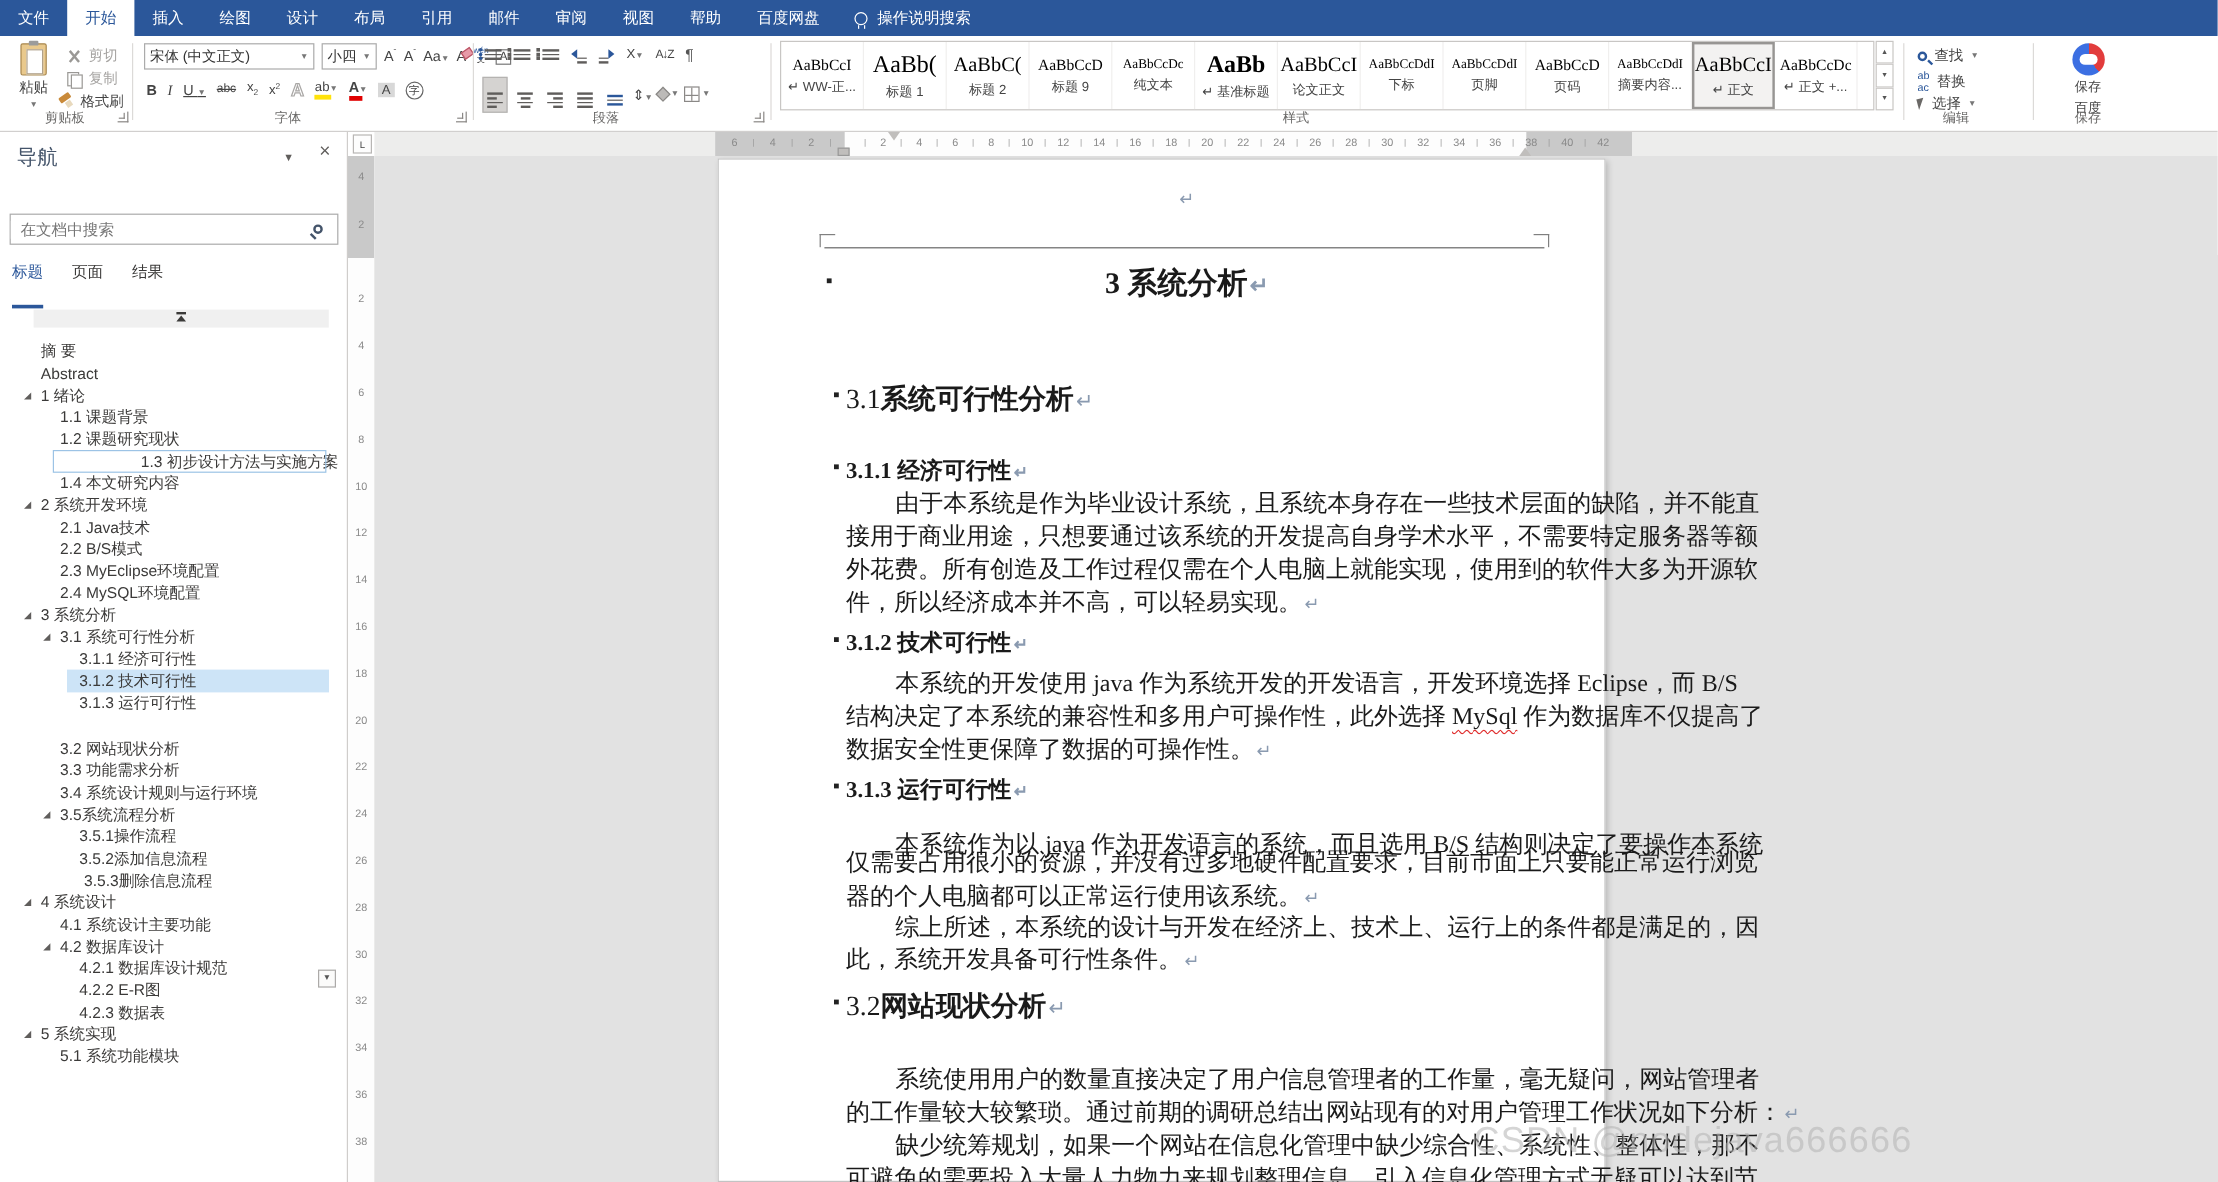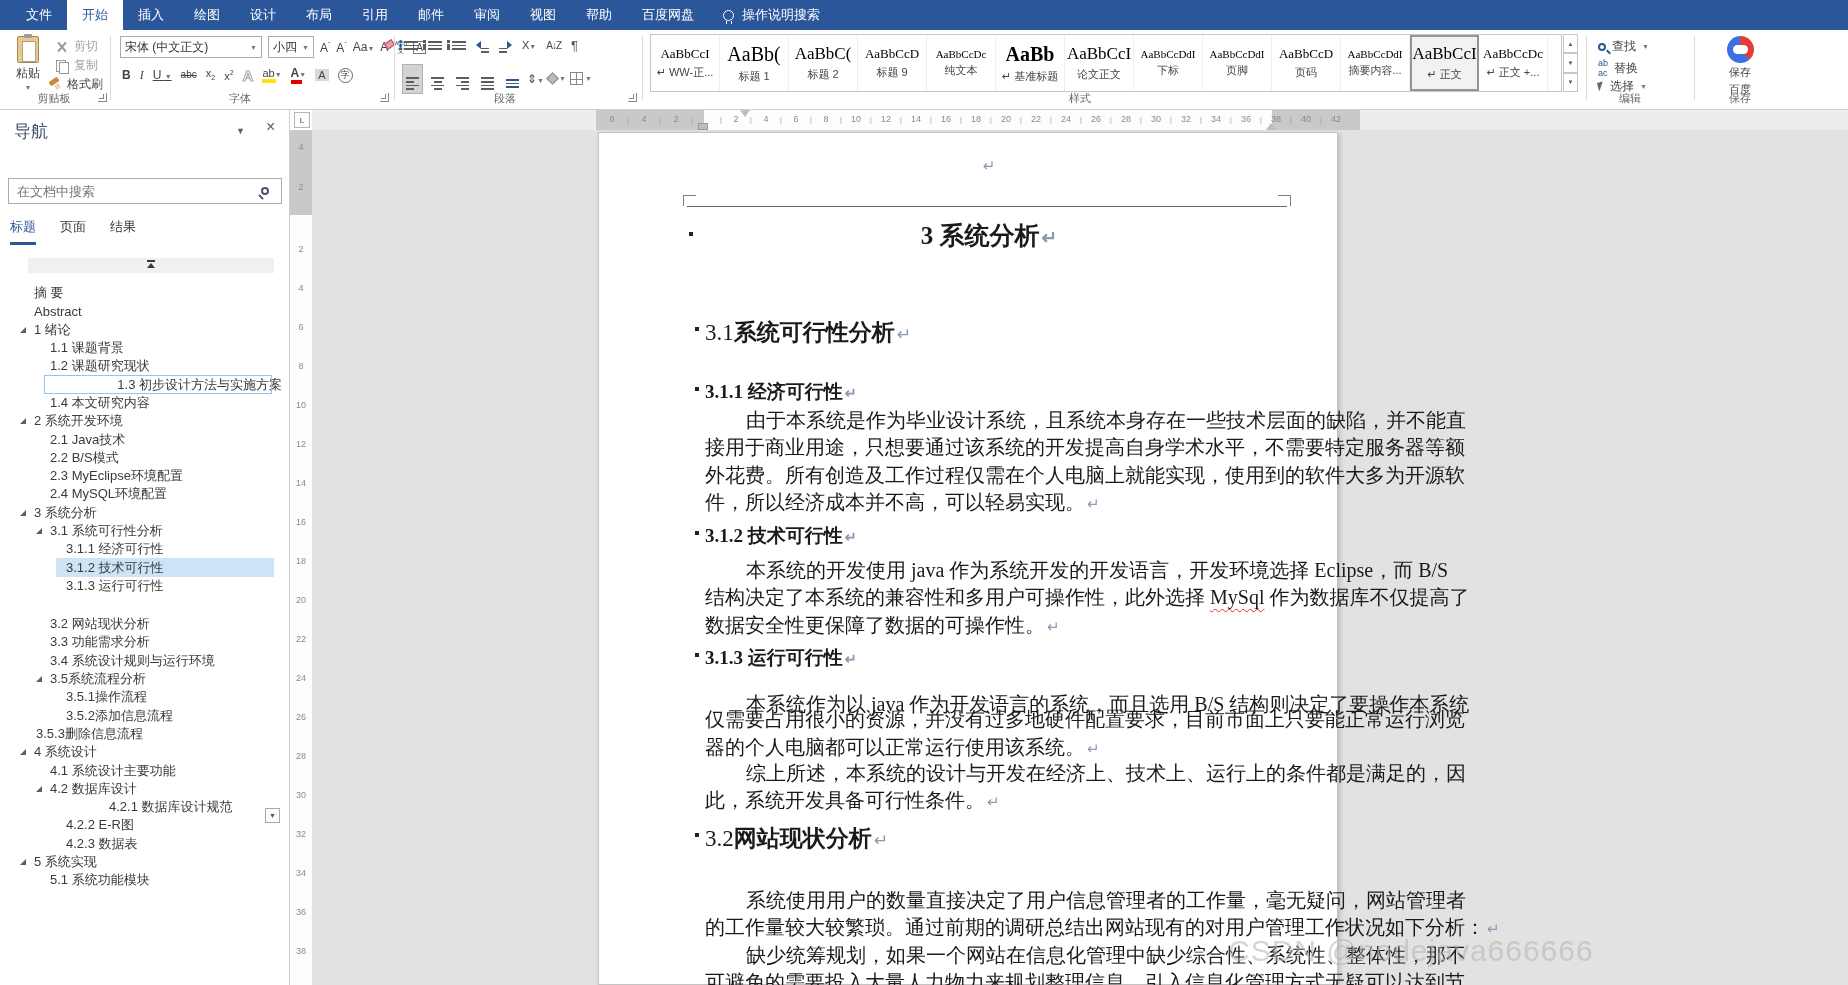--- a/index.html
+++ b/index.html
@@ -1,21 +1,21 @@
 <!DOCTYPE html>
 <html><head>
 <meta charset="utf-8">
 <style>
   * { margin:0; padding:0; box-sizing:border-box; }
   html,body { width:1848px; height:985px; overflow:hidden; background:#fff;
     font-family:"Liberation Sans", sans-serif; }
 
   
   #tabbar { position:absolute; left:0; top:0; width:1848px; height:30px; background:#2b579a;
-    display:flex; align-items:stretch; color:#fff; font-size:13px;padding-left:11px; }
+    display:flex; align-items:stretch; color:#fff; font-size:13px; }
   .tab { padding:0 15px; display:flex; align-items:center; cursor:default; white-space:nowrap; }
   .tab.active { background:#fff; color:#2b579a; }
   #tellme { display:flex; align-items:center; gap:8px; padding-left:14px; }
   .bulb { width:11px; height:11px; border:1.5px solid #fff; border-radius:50%; position:relative; }
   .bulb::after { content:""; position:absolute; left:2.2px; bottom:-4px; width:4px; height:3px;
     border-left:1.5px solid #fff; border-right:1.5px solid #fff; }
 
   
   #ribbon { position:absolute; left:0; top:30px; width:1848px; height:80px; background:#fff;
     border-bottom:1px solid #d1cfce; font-size:12px; color:#444; }
@@ -113,21 +113,21 @@
   #nav-title { position:absolute; left:14px; top:10px; font-size:17px; color:#44546a; }
   #nav-dd { position:absolute; left:236px; top:16px; font-size:9px; color:#605e5c; }
   #nav-close { position:absolute; left:266px; top:8px; font-size:16px; color:#605e5c; }
   #nav-search { position:absolute; left:8px; top:68px; width:274px; height:26px; border:1px solid #ababab;
     background:#fff; display:flex; align-items:center; }
   #nav-search input { flex:1; border:0; outline:none; font-size:13px; color:#767674; padding:0 8px;
     font-family:"Liberation Sans",sans-serif; }
   .nav-mag { width:8px; height:8px; border:2px solid #44546a; border-radius:50%; position:relative; margin-right:12px; }
   .nav-mag::after { content:""; position:absolute; left:-5px; top:7px; width:6px; height:2px; background:#44546a; transform:rotate(45deg); }
   #nav-tabs { position:absolute; left:10px; top:108px; display:flex; gap:24px; font-size:13px; color:#3b3a39; }
-  .ntab { padding-bottom:6px; }
+  .ntab { padding-bottom:18px; }
   .ntab.active { color:#2b579a; border-bottom:3px solid #2b579a; }
   #jumpbar { position:absolute; left:28px; top:148px; width:246px; height:15px; background:#f0f0f0;
     display:flex; align-items:center; justify-content:center; }
   .jump-ic { width:0; height:0; border-left:4px solid transparent; border-right:4px solid transparent;
     border-bottom:5px solid #3b3a39; position:relative; }
   .jump-ic::before { content:""; position:absolute; left:-4px; top:-3px; width:8px; height:1.5px; background:#3b3a39; }
   #navtree { position:absolute; left:0; top:174px; width:282px; }
   .nrow { position:relative; height:18.3px; display:flex; align-items:center; font-size:13px;
     color:#3b3a39; white-space:nowrap; cursor:default; }
   .nrow .tri { position:absolute; width:0; height:0; border-left:6px solid transparent;
@@ -507,35 +507,35 @@
       <div class="nrow" style="padding-left: 50px;">
         <span class="tri" style="left: 36px;"></span>
         <span>3.5系统流程分析</span>
       </div>
       <div class="nrow" style="padding-left: 66px;">
         <span>3.5.1操作流程</span>
       </div>
       <div class="nrow" style="padding-left: 66px;">
         <span>3.5.2添加信息流程</span>
       </div>
-      <div class="nrow" style="padding-left: 36px; align-items: flex-end;">
+      <div class="nrow" style="padding-left: 70px; align-items: flex-end;">
         <span>3.5.3删除信息流程</span>
       </div>
       <div class="nrow" style="padding-left: 34px;">
         <span class="tri" style="left: 20px;"></span>
         <span>4 系统设计</span>
       </div>
       <div class="nrow" style="padding-left: 50px;">
         <span>4.1 系统设计主要功能</span>
       </div>
       <div class="nrow" style="padding-left: 50px;">
         <span class="tri" style="left: 36px;"></span>
         <span>4.2 数据库设计</span>
       </div>
-      <div class="nrow" style="padding-left: 66px; margin-left: 43px;">
+      <div class="nrow" style="padding-left: 66px;">
         <span>4.2.1 数据库设计规范</span>
       </div>
       <div class="nrow" style="padding-left: 66px;">
         <span>4.2.2 E-R图</span>
       </div>
       <div class="nrow" style="padding-left: 66px;">
         <span>4.2.3 数据表</span>
       </div>
       <div class="nrow" style="padding-left: 34px;">
         <span class="tri" style="left: 20px;"></span>

